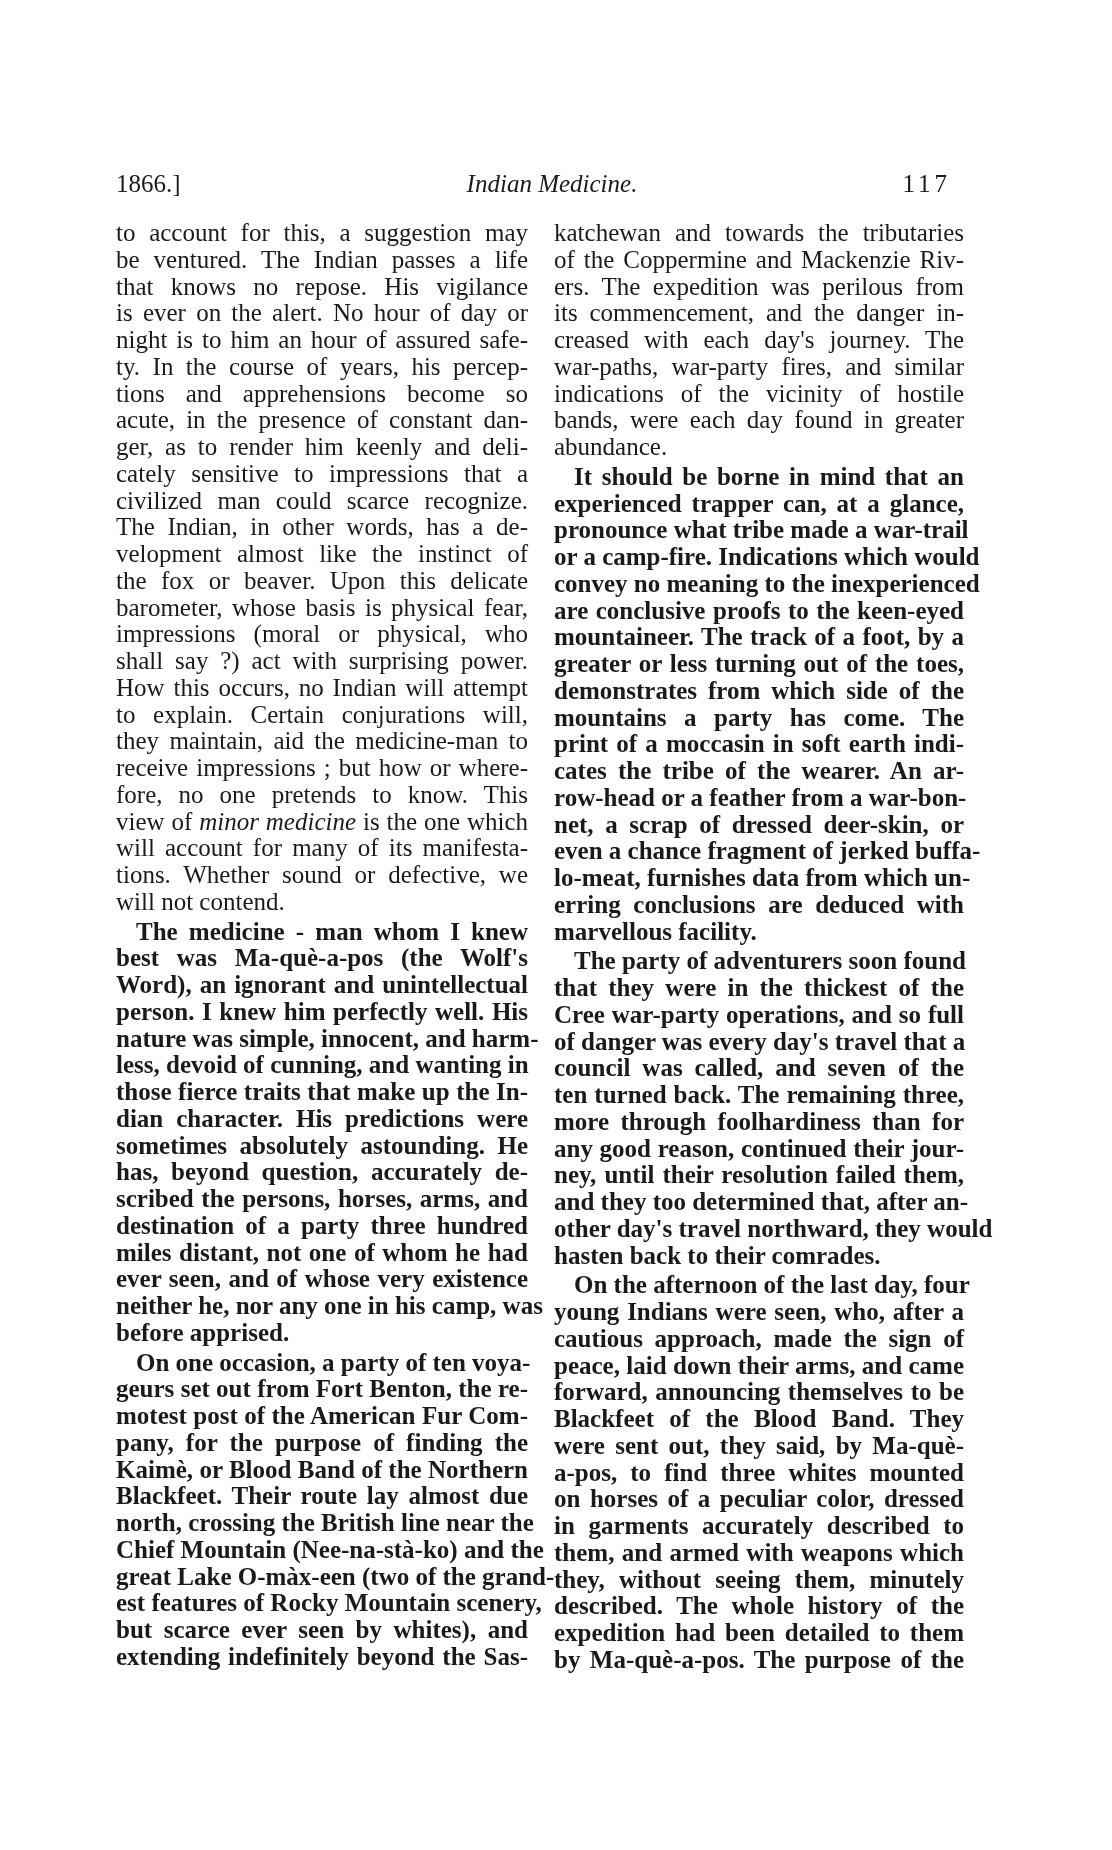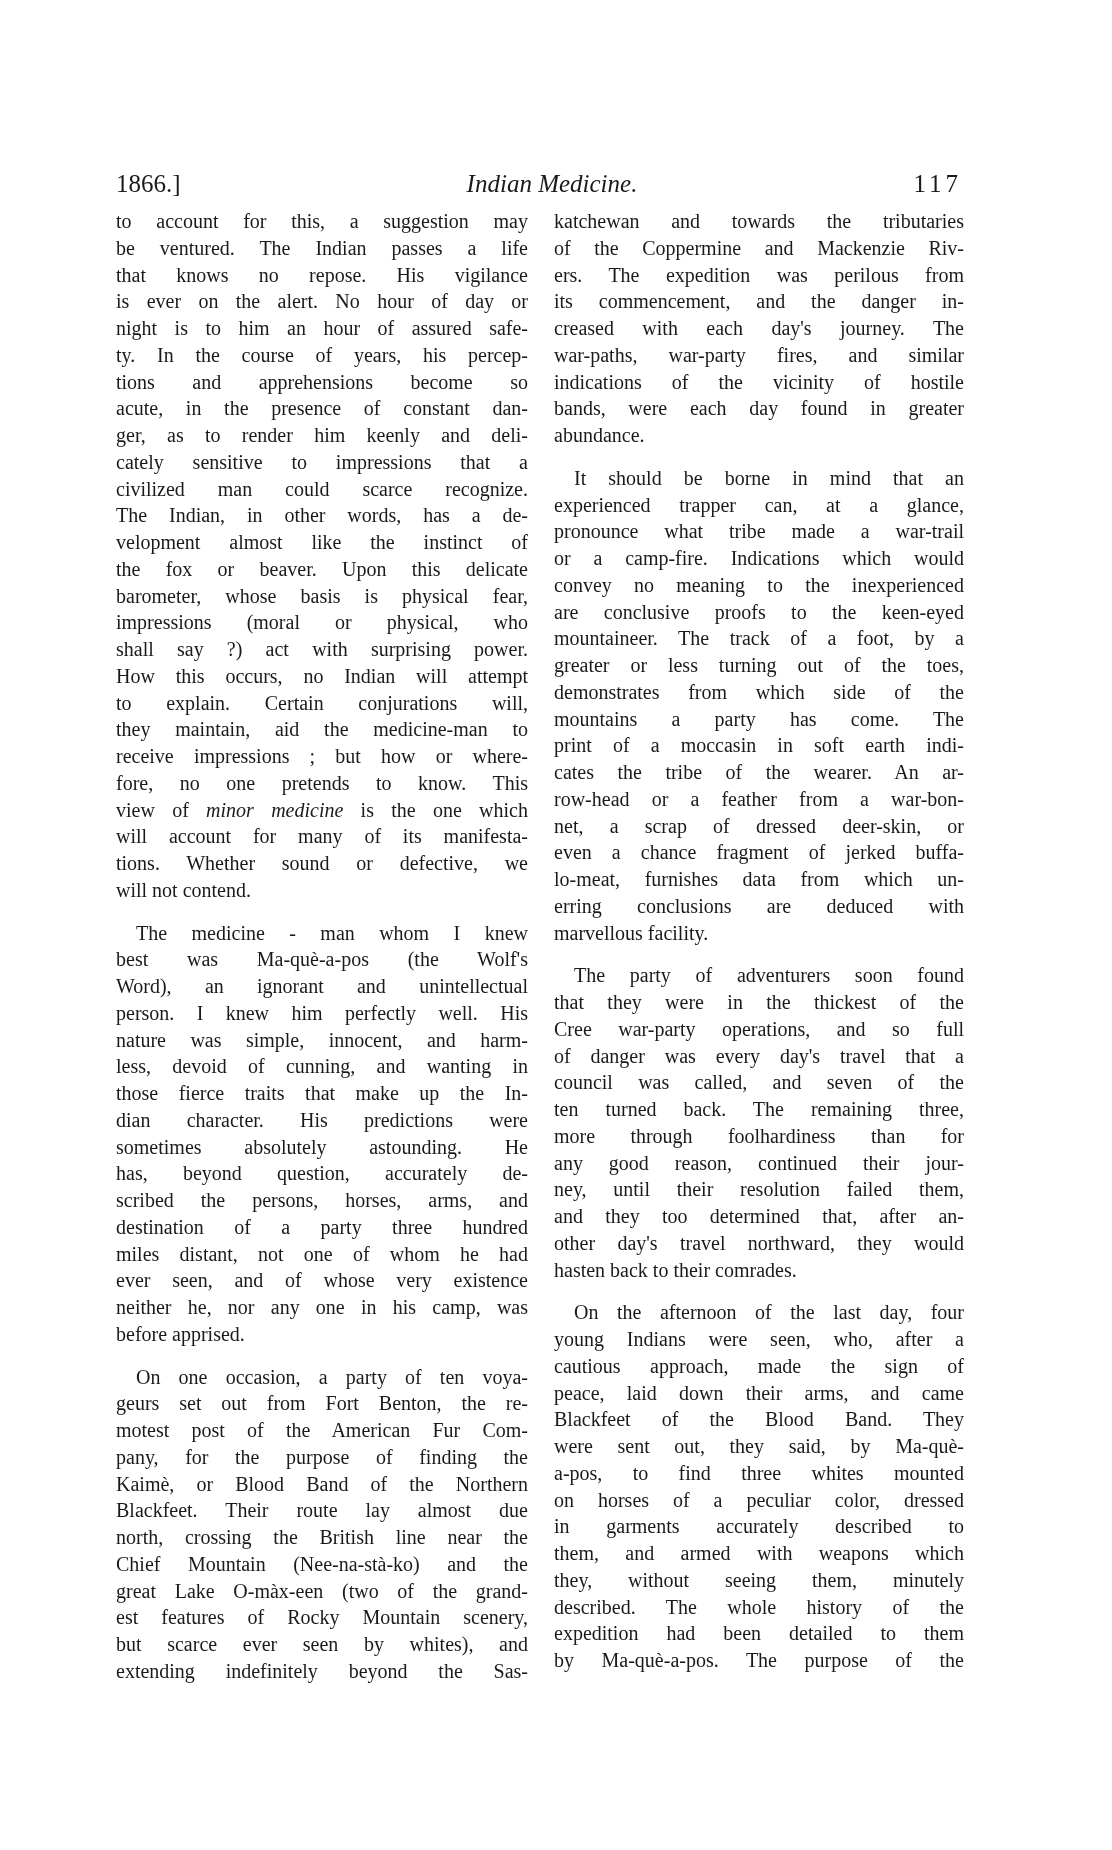--- a/index.html
+++ b/index.html
@@ -39,29 +39,29 @@
       position: absolute;
       left: 16px;
       right: 0;
       text-align: center;
       top: 0;
       font-style: italic;
       padding-left: 10px;
     }
     .rh-right {
       position: absolute;
-      right: 0;
+      right: 11px;
       top: 0;
       letter-spacing: 4px;
       text-align: center;
     }
     .column {
       position: absolute;
-      top: 208px;
-      font-size: 20px;
+      top: 220px;
+      font-size: 25px;
       line-height: 26.75px;
     }
     .col-left {
       left: 116px;
       width: 412px;
     }
     .col-right {
       left: 554px;
       width: 410px;
     }
@@ -73,21 +73,22 @@
       text-align-last: justify;
       overflow: visible;
     }
     .line.last {
       text-align-last: left;
     }
     .line.indent {
       padding-left: 20px;
     }
     .para + .para {
-      margin-top: 16px;
+      margin-top: 3px;
+      font-weight: bold;
     }
     em.it {
     }
   </style>
 </head>
 <body>
 
 <div class="page">
 
   <div class="running-head">
@@ -210,20 +211,21 @@
       <span class="line">and they too determined that, after an-</span>
       <span class="line">other day's travel northward, they would</span>
       <span class="line last">hasten back to their comrades.</span>
     </div>
 
     <div class="para">
       <span class="line indent">On the afternoon of the last day, four</span>
       <span class="line">young Indians were seen, who, after a</span>
       <span class="line">cautious approach, made the sign of</span>
       <span class="line">peace, laid down their arms, and came</span>
+      <span class="line">forward, announcing themselves to be</span>
       <span class="line">Blackfeet of the Blood Band.  They</span>
       <span class="line">were sent out, they said, by Ma-què-</span>
       <span class="line">a-pos, to find three whites mounted</span>
       <span class="line">on horses of a peculiar color, dressed</span>
       <span class="line">in garments accurately described to</span>
       <span class="line">them, and armed with weapons which</span>
       <span class="line">they, without seeing them, minutely</span>
       <span class="line">described.  The whole history of the</span>
       <span class="line">expedition had been detailed to them</span>
       <span class="line">by Ma-què-a-pos.  The purpose of the</span>

